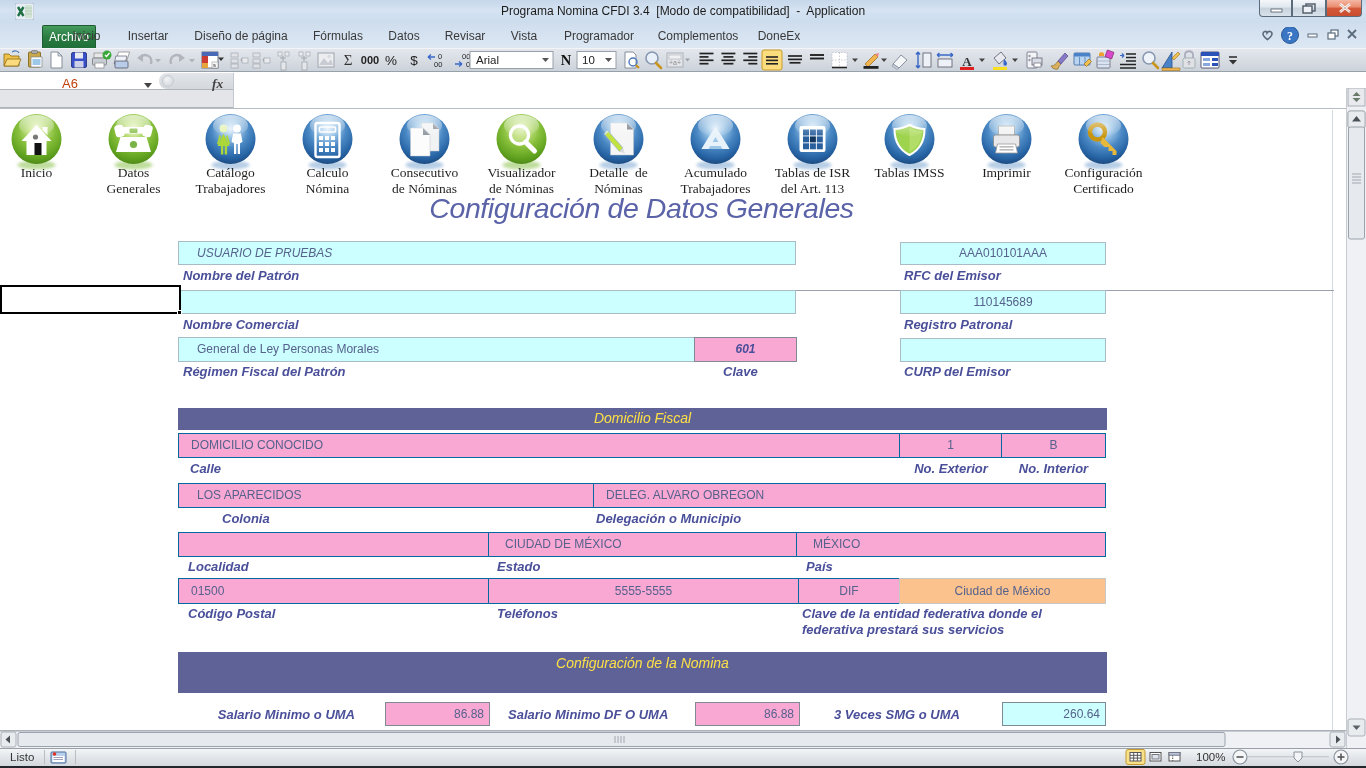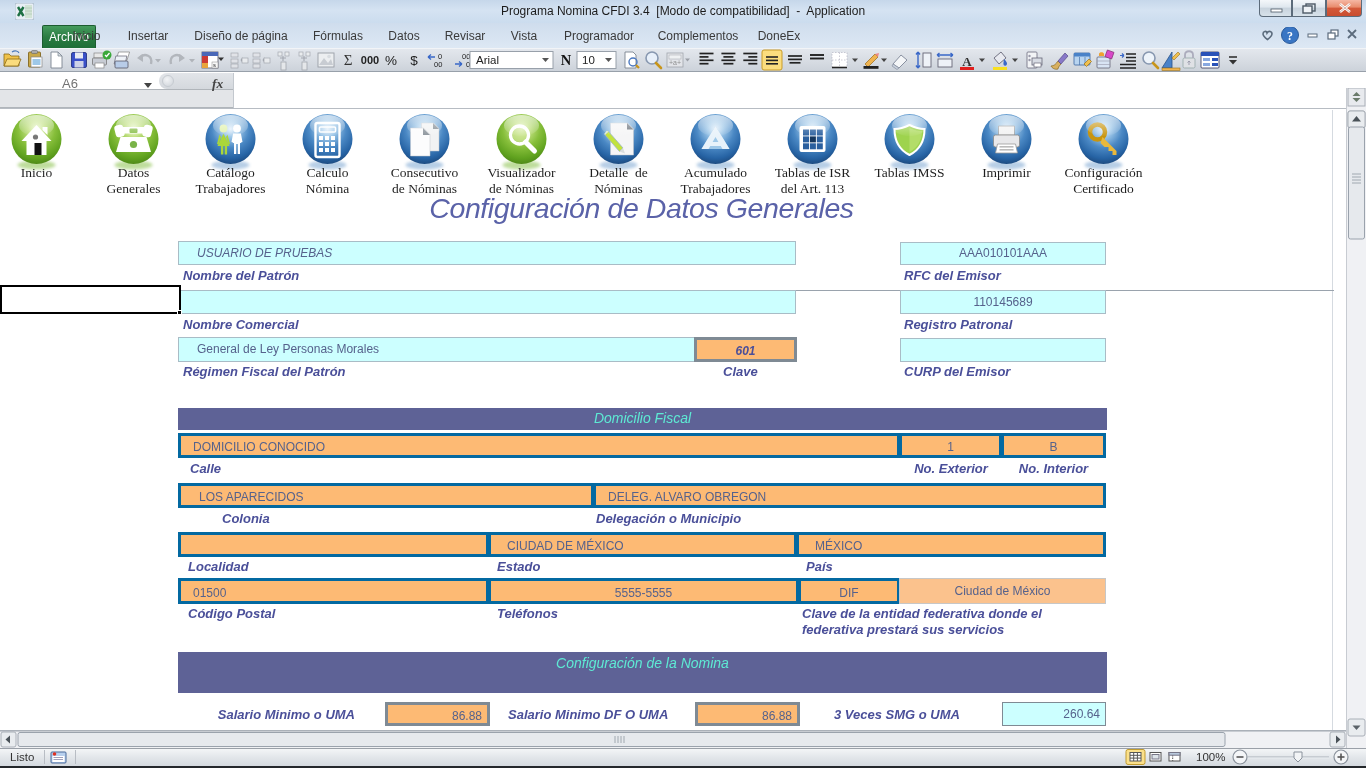--- a/index.html
+++ b/index.html
@@ -34,21 +34,21 @@
 
 #toolbar { left:0; top:48px; width:1366px; height:24px;
   background:linear-gradient(180deg,#e3e7ed 0%,#d6dbe2 60%,#ccd2da 100%);
   border-top:1px solid #f2f4f7; border-bottom:1px solid #98a0aa; }
 
 
 #fbar { left:0; top:73px; width:1366px; height:37px; background:#fff; }
 #fbar-line { left:0; top:108px; width:1366px; height:1px; background:#b7bcc3; }
 #namebox-sep { left:233px; top:73px; width:1px; height:35px; background:#c3c8ce; }
 #graycell { left:0; top:89px; width:233px; height:19px; background:#e3e5e8; border-bottom:1px solid #b0b5ba; border-top:1px solid #b0b5ba; }
-#a6 { left:62px; top:76px; font-size:13px; color:#737373; }
+#a6 { left:62px; top:76px; font-size:13px; color:#c2410c; }
 #nb-arrow { left:144px; top:83px; width:0; height:0; border-left:4px solid transparent; border-right:4px solid transparent; border-top:5px solid #444; }
 #nb-pill { left:159px; top:73px; width:74px; height:16px; background:linear-gradient(180deg,#e2e5e9,#d4d8dd); border-radius:9px 0 0 9px; }
 #nb-circ { left:162px; top:75px; width:12px; height:12px; border-radius:50%; background:radial-gradient(circle at 40% 35%,#f2f4f6,#d8dce1 70%); border:1px solid #c6cbd1; }
 #fx { left:212px; top:76px; font-size:13.5px; font-style:italic; font-weight:600; color:#444; font-family:"Liberation Serif", serif; }
 
 
 #sheet { left:0; top:110px; width:1334px; height:620px; background:#fff; }
 #sheet-right-line { left:1332px; top:110px; width:1px; height:620px; background:#d5dae0; }
 #sheet-bottom-line { left:0; top:730px; width:1346px; height:1px; background:#aab0b8; }
 
@@ -58,23 +58,23 @@
 
 
 .blabel { position:absolute; top:165px; width:110px; text-align:center;
   font-family:"Liberation Serif", serif; font-size:13.5px; line-height:15.5px; color:#1f1f1f; }
 
 
 #heading { left:0; top:192px; width:1283px; text-align:center; font-size:28.5px; font-style:italic; color:#5a62a8; letter-spacing:-0.4px; }
 
 
 .cy { position:absolute; background:#ccffff; border:1px solid #a9bcc6; font-size:12px; color:#56628c; }
-.wb2 { position:absolute; background:#fdba74; border:3px solid #0369a1; font-size:12px; color:#56628c; }
+.wb2 { position:absolute; background:#f9a8d4; border:1px solid #0369a1; font-size:12px; color:#56628c; }
 .lab { position:absolute; font-size:13px; font-weight:bold; font-style:italic; color:#4a4f99; }
-.hdr { position:absolute; left:178px; width:929px; height:22px; background:#5e6296; color:#5eead4;
+.hdr { position:absolute; left:178px; width:929px; height:22px; background:#5e6296; color:#fde047;
   font-size:14px; font-style:italic; text-align:center; line-height:21px; }
 #statusbar { left:0; top:748px; width:1366px; height:18px;
   background:linear-gradient(180deg,#f3f5f7 0%,#e2e6ea 50%,#d4d9df 100%);
   border-top:1px solid #9aa0a8; }
 #bottomstrip { left:0; top:766px; width:1366px; height:2px; background:#23272b; }
 </style>
 </head>
 <body>
 <div id="win">
   <div id="titlebar" class="abs"></div>

